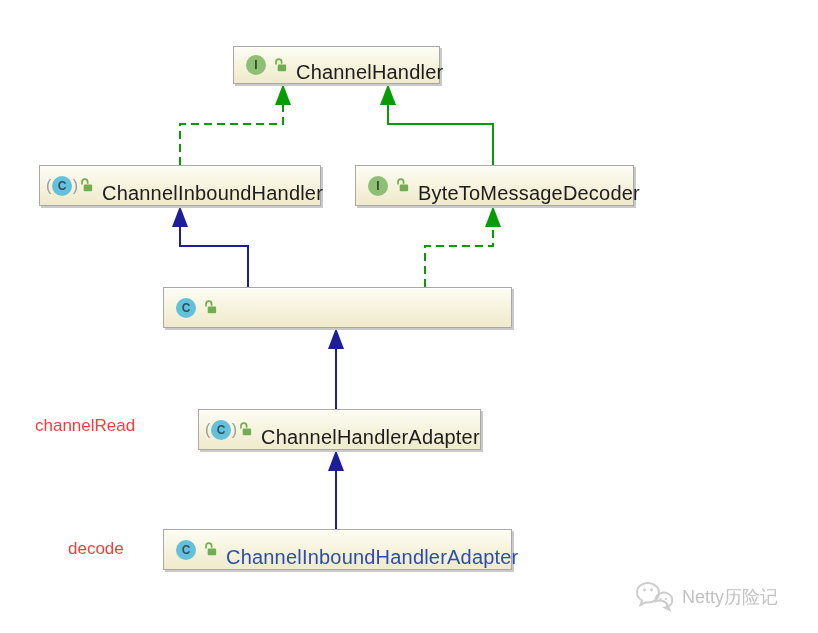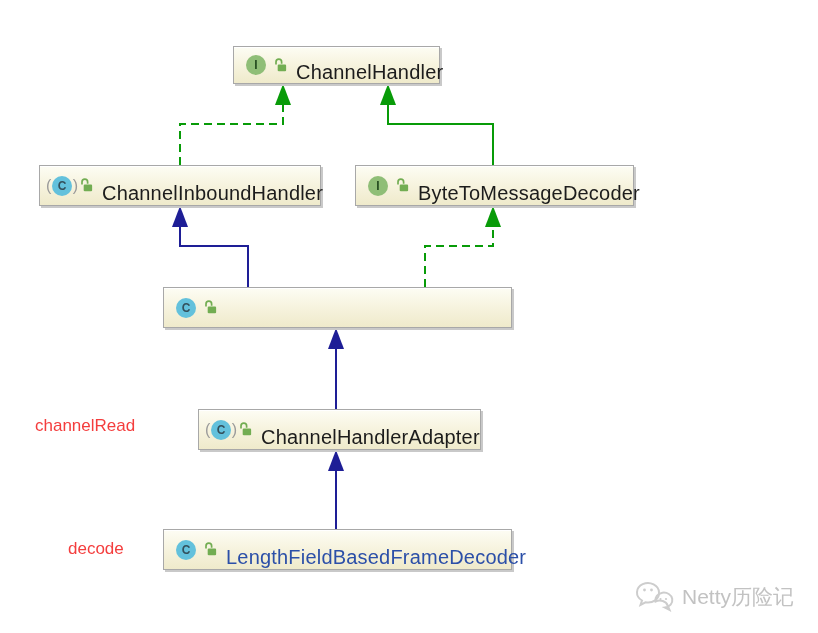--- a/index.html
+++ b/index.html
@@ -49,21 +49,21 @@
   .lock{display:inline-flex;margin-left:7px;flex:0 0 auto;}
   .annotation{
     position:absolute;
     color:#f43d3d;
     font-size:17px;
   }
   .watermark{
     position:absolute;
     display:flex;align-items:center;gap:6px;
     color:#c2c2c2;
-    font-size:21px;
+    font-size:18px;
     text-shadow:1px 1px 0 #ffffff;
   }
   .watermark svg{filter:drop-shadow(1px 1px 0 #ffffff);}
 </style>
 </head>
 <body>
 
 <div class="canvas">
 
   <svg class="edges" viewBox="0 0 818 633">
@@ -154,21 +154,21 @@
   </div>
 
   <div class="node highlight" style="left:163px;top:529px;width:349px;height:41px">
     <span class="type-icon cls">C</span>
     <span class="lock">
       <svg width="15" height="15" viewBox="0 0 16 16">
         <path d="M3.2 7 L3.2 4.2 A3 3 0 0 1 9.2 4.2 L9.2 6.2" fill="none" stroke="#72ad52" stroke-width="1.8"></path>
         <rect x="5" y="7" width="9" height="7.2" rx="1.2" fill="#72ad52"></rect>
       </svg>
     </span>
-    <span class="label">LengthFieldBasedFrameDecoder</span>
+    <span class="label">ChannelInboundHandlerAdapter</span>
   </div>
 
   <div class="annotation" style="left:35px;top:416px">channelRead</div>
   <div class="annotation" style="left:68px;top:539px">decode</div>
 
   <div class="watermark" style="left:634px;top:580px">
     <svg width="42" height="34" viewBox="0 0 42 34">
       <g fill="none" stroke="#cdcdcd" stroke-width="2">
         <path d="M25 12.5 A11 9.5 0 1 0 8 20.5 L6.5 25 L11.5 22.3 A11 9.5 0 0 0 25 12.5 Z"></path>
         <path d="M21.5 21.5 A8.5 7.5 0 1 1 31 27.5 L35.5 29.8 L33.8 25.8 A8.5 7.5 0 0 0 21.5 21.5 Z"></path>

